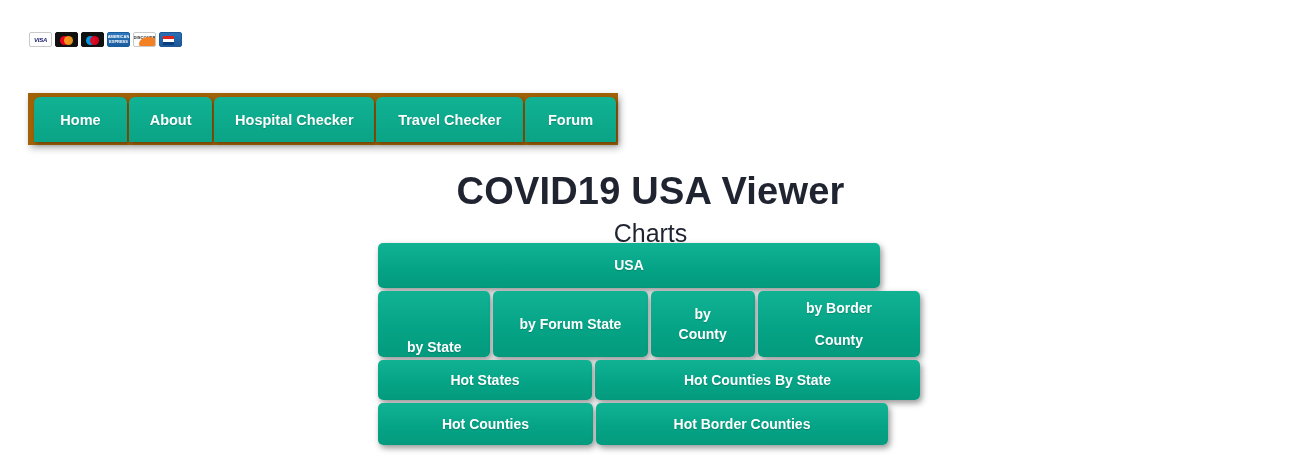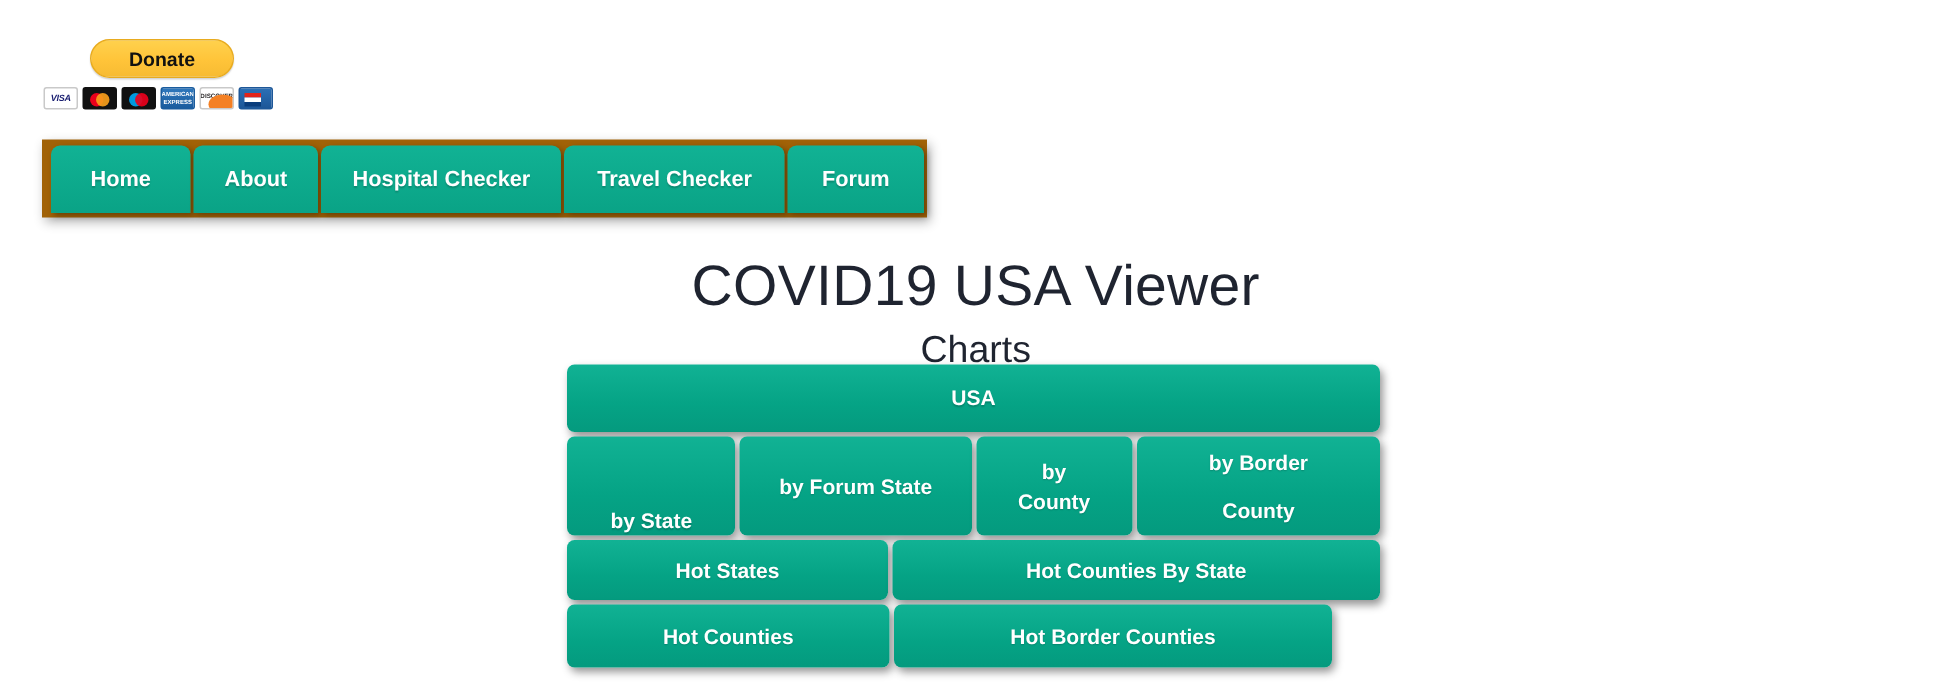--- a/index.html
+++ b/index.html
@@ -145,21 +145,21 @@
   .nav-item.w-forum    { width: 92px; }
 
   
   .page-title {
     position: absolute;
     left: 0; right: 0;
     top: 145px;
     text-align: center;
     font-family: "Liberation Sans", sans-serif;
     font-size: 38px;
-    font-weight: normal;
+    font-weight: bold;
     color: #1f2430;
     letter-spacing: 0.2px;
   }
   .page-subtitle {
     position: absolute;
     left: 0; right: 0;
     top: 198px;
     text-align: center;
     font-family: "Liberation Sans", sans-serif;
     font-size: 25px;
@@ -193,41 +193,40 @@
     box-shadow: 2px 3px 6px rgba(0,0,0,0.42);
     cursor: pointer;
     box-sizing: border-box;
     margin-right: 3px;
     text-shadow: 0 1px 1px rgba(0,0,0,0.18);
     line-height: 1.45;
     padding: 0 4px;
   }
   .btn:last-child { margin-right: 0; }
 
-  .row-usa .btn      { height: 45px; width: 542px; font-size: 14px; }
+  .row-usa .btn      { height: 45px; width: 502px; font-size: 14px; }
   .row-two           { height: 66px; }
   .row-two .btn      { height: 66px; }
   .row-two .b-state   { width: 113px; justify-content: flex-end; }
   .row-two .b-border-state { width: 155px; }
   .row-two .b-county  { width: 105px; }
   .row-two .b-border-county { width: 163px; gap: 11px; }
   .row-three .btn    { height: 40px; }
   .row-three .b-hot-states { width: 214px; }
   .row-three .b-hot-counties-by-state { width: 325px; }
   .row-four .btn     { height: 42px; }
   .row-four .b-hot-counties { width: 215px; }
   .row-four .b-hot-border-counties { width: 292px; }
 
   .btn-line { display: block; }
 </style>
 </head>
 <body>
 
 <div class="donate-block">
-  <button class="donate-button">Donate</button>
 
   <div class="card-row">
     <div class="card card-visa">
       <span>VISA</span>
     </div>
     <div class="card card-mc">
       <span class="circ c1"></span>
       <span class="circ c2"></span>
     </div>
     <div class="card card-maestro">

